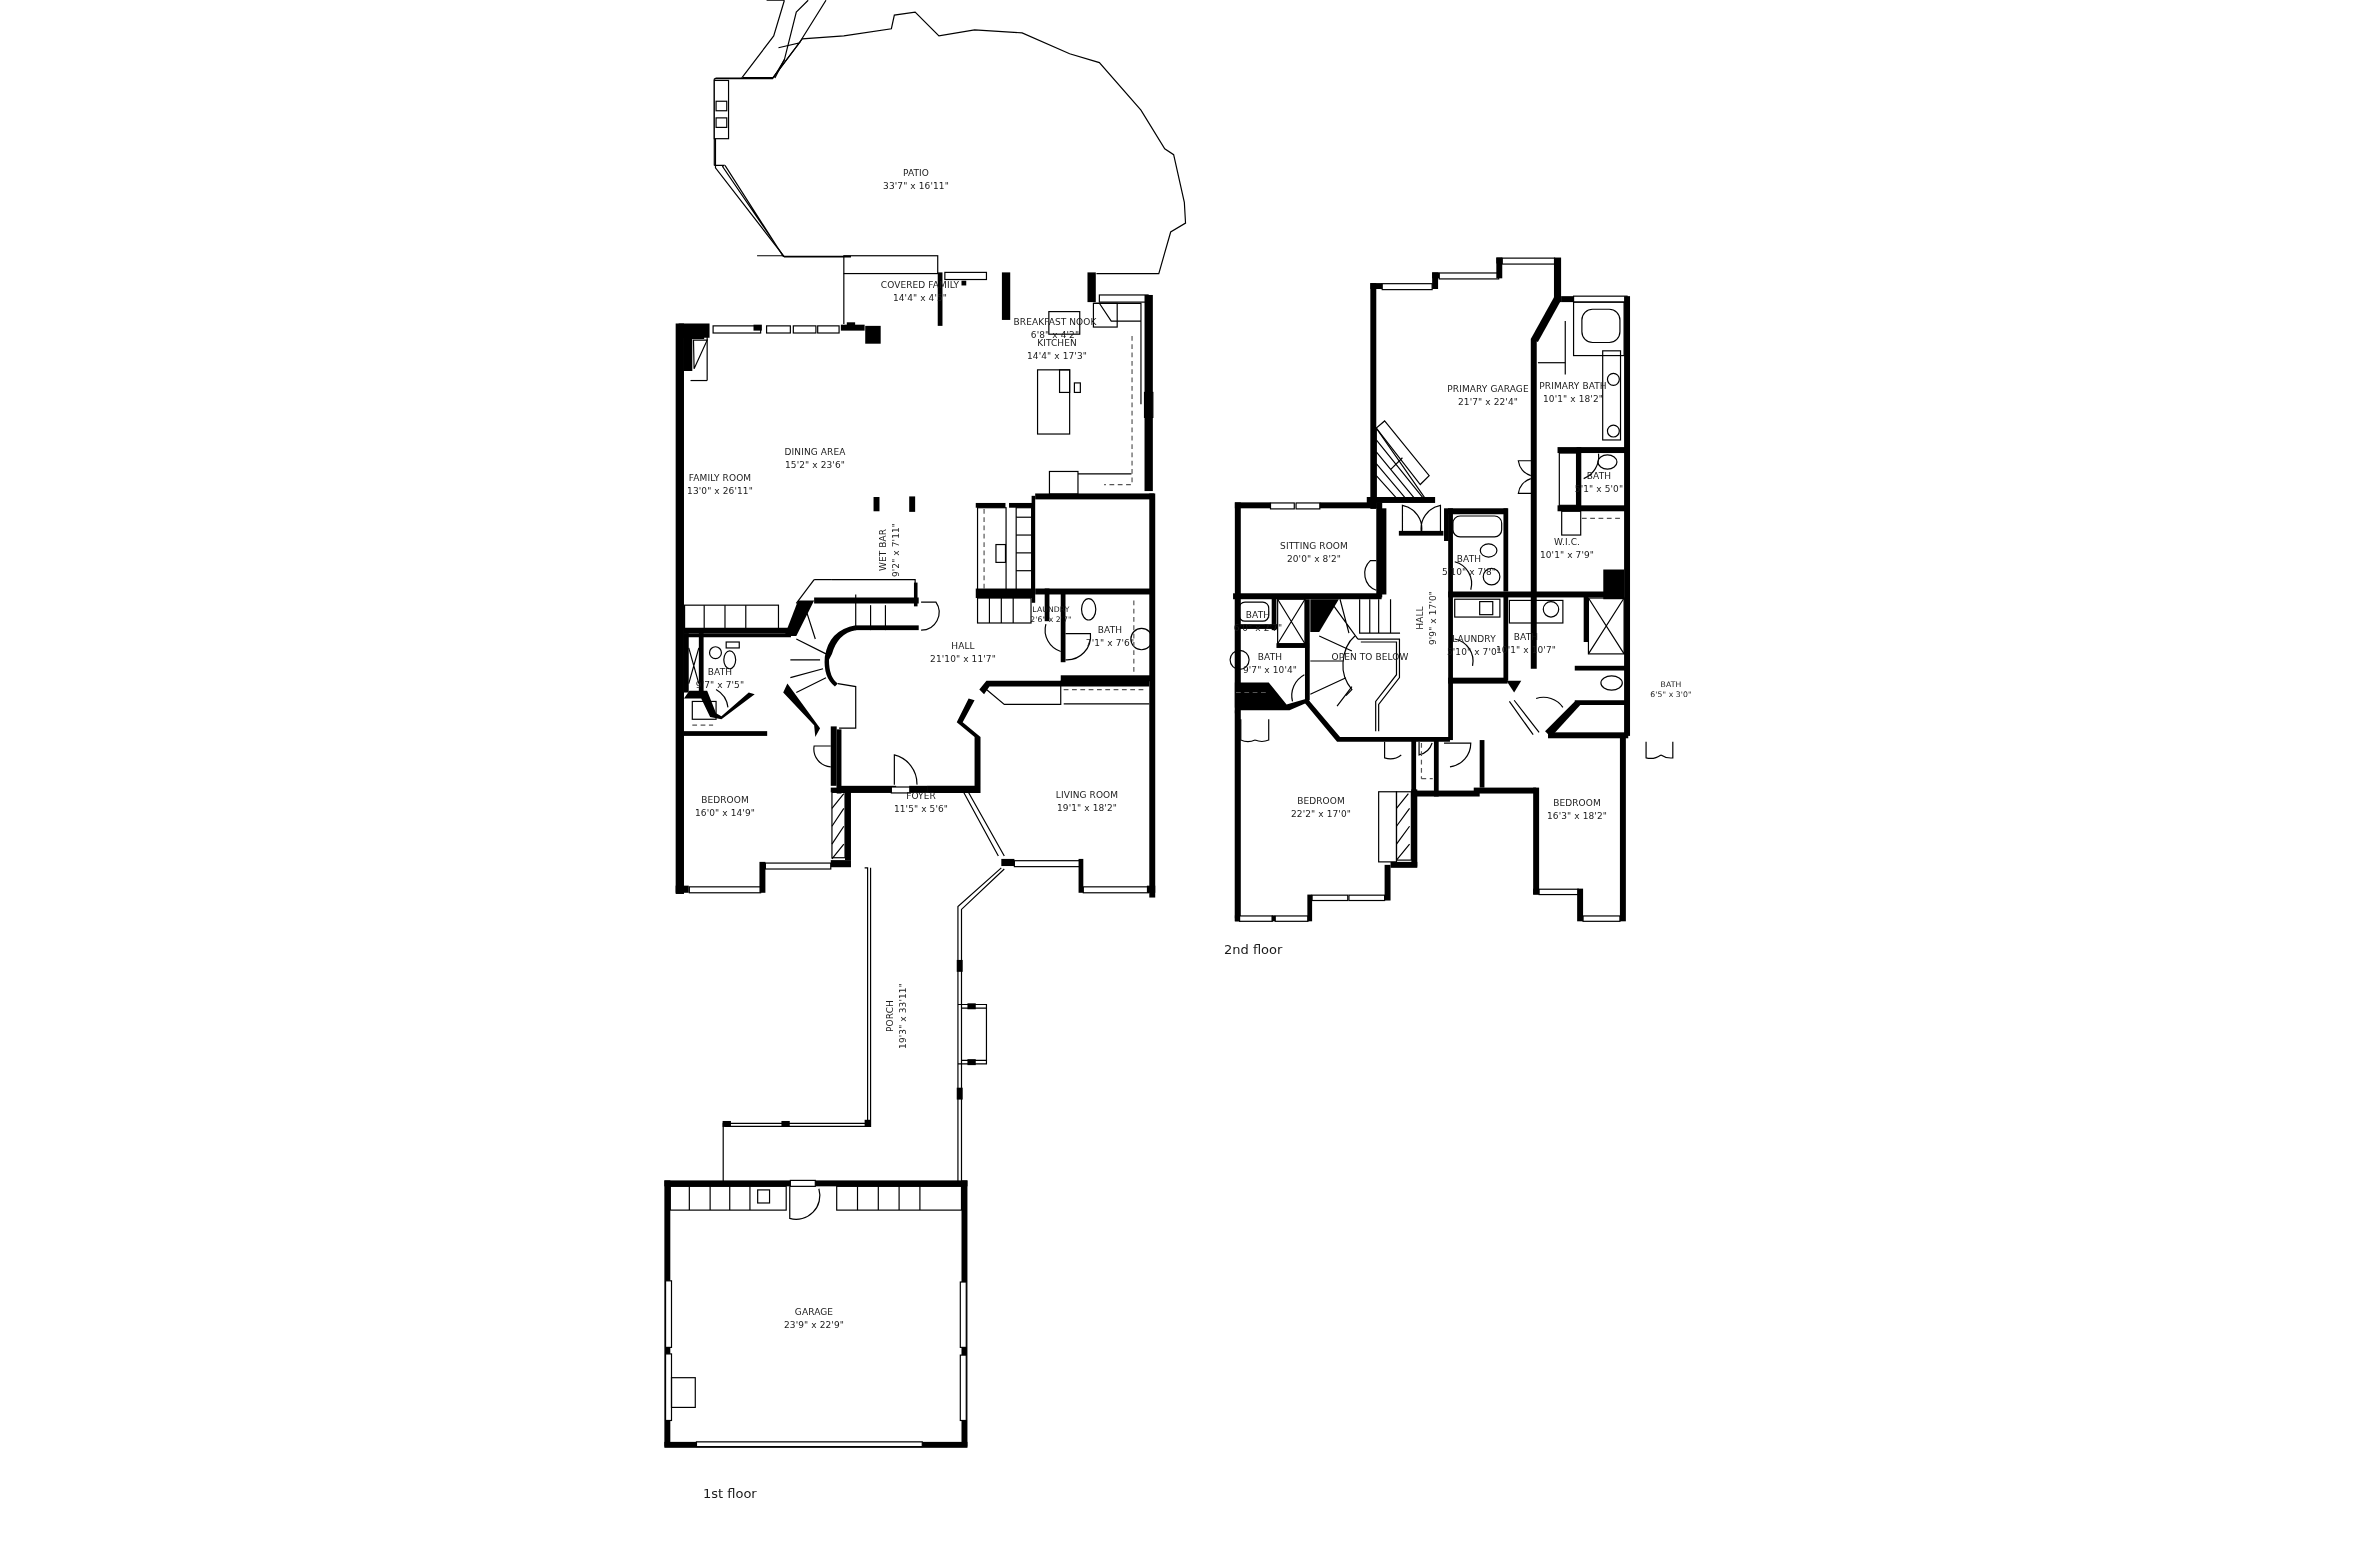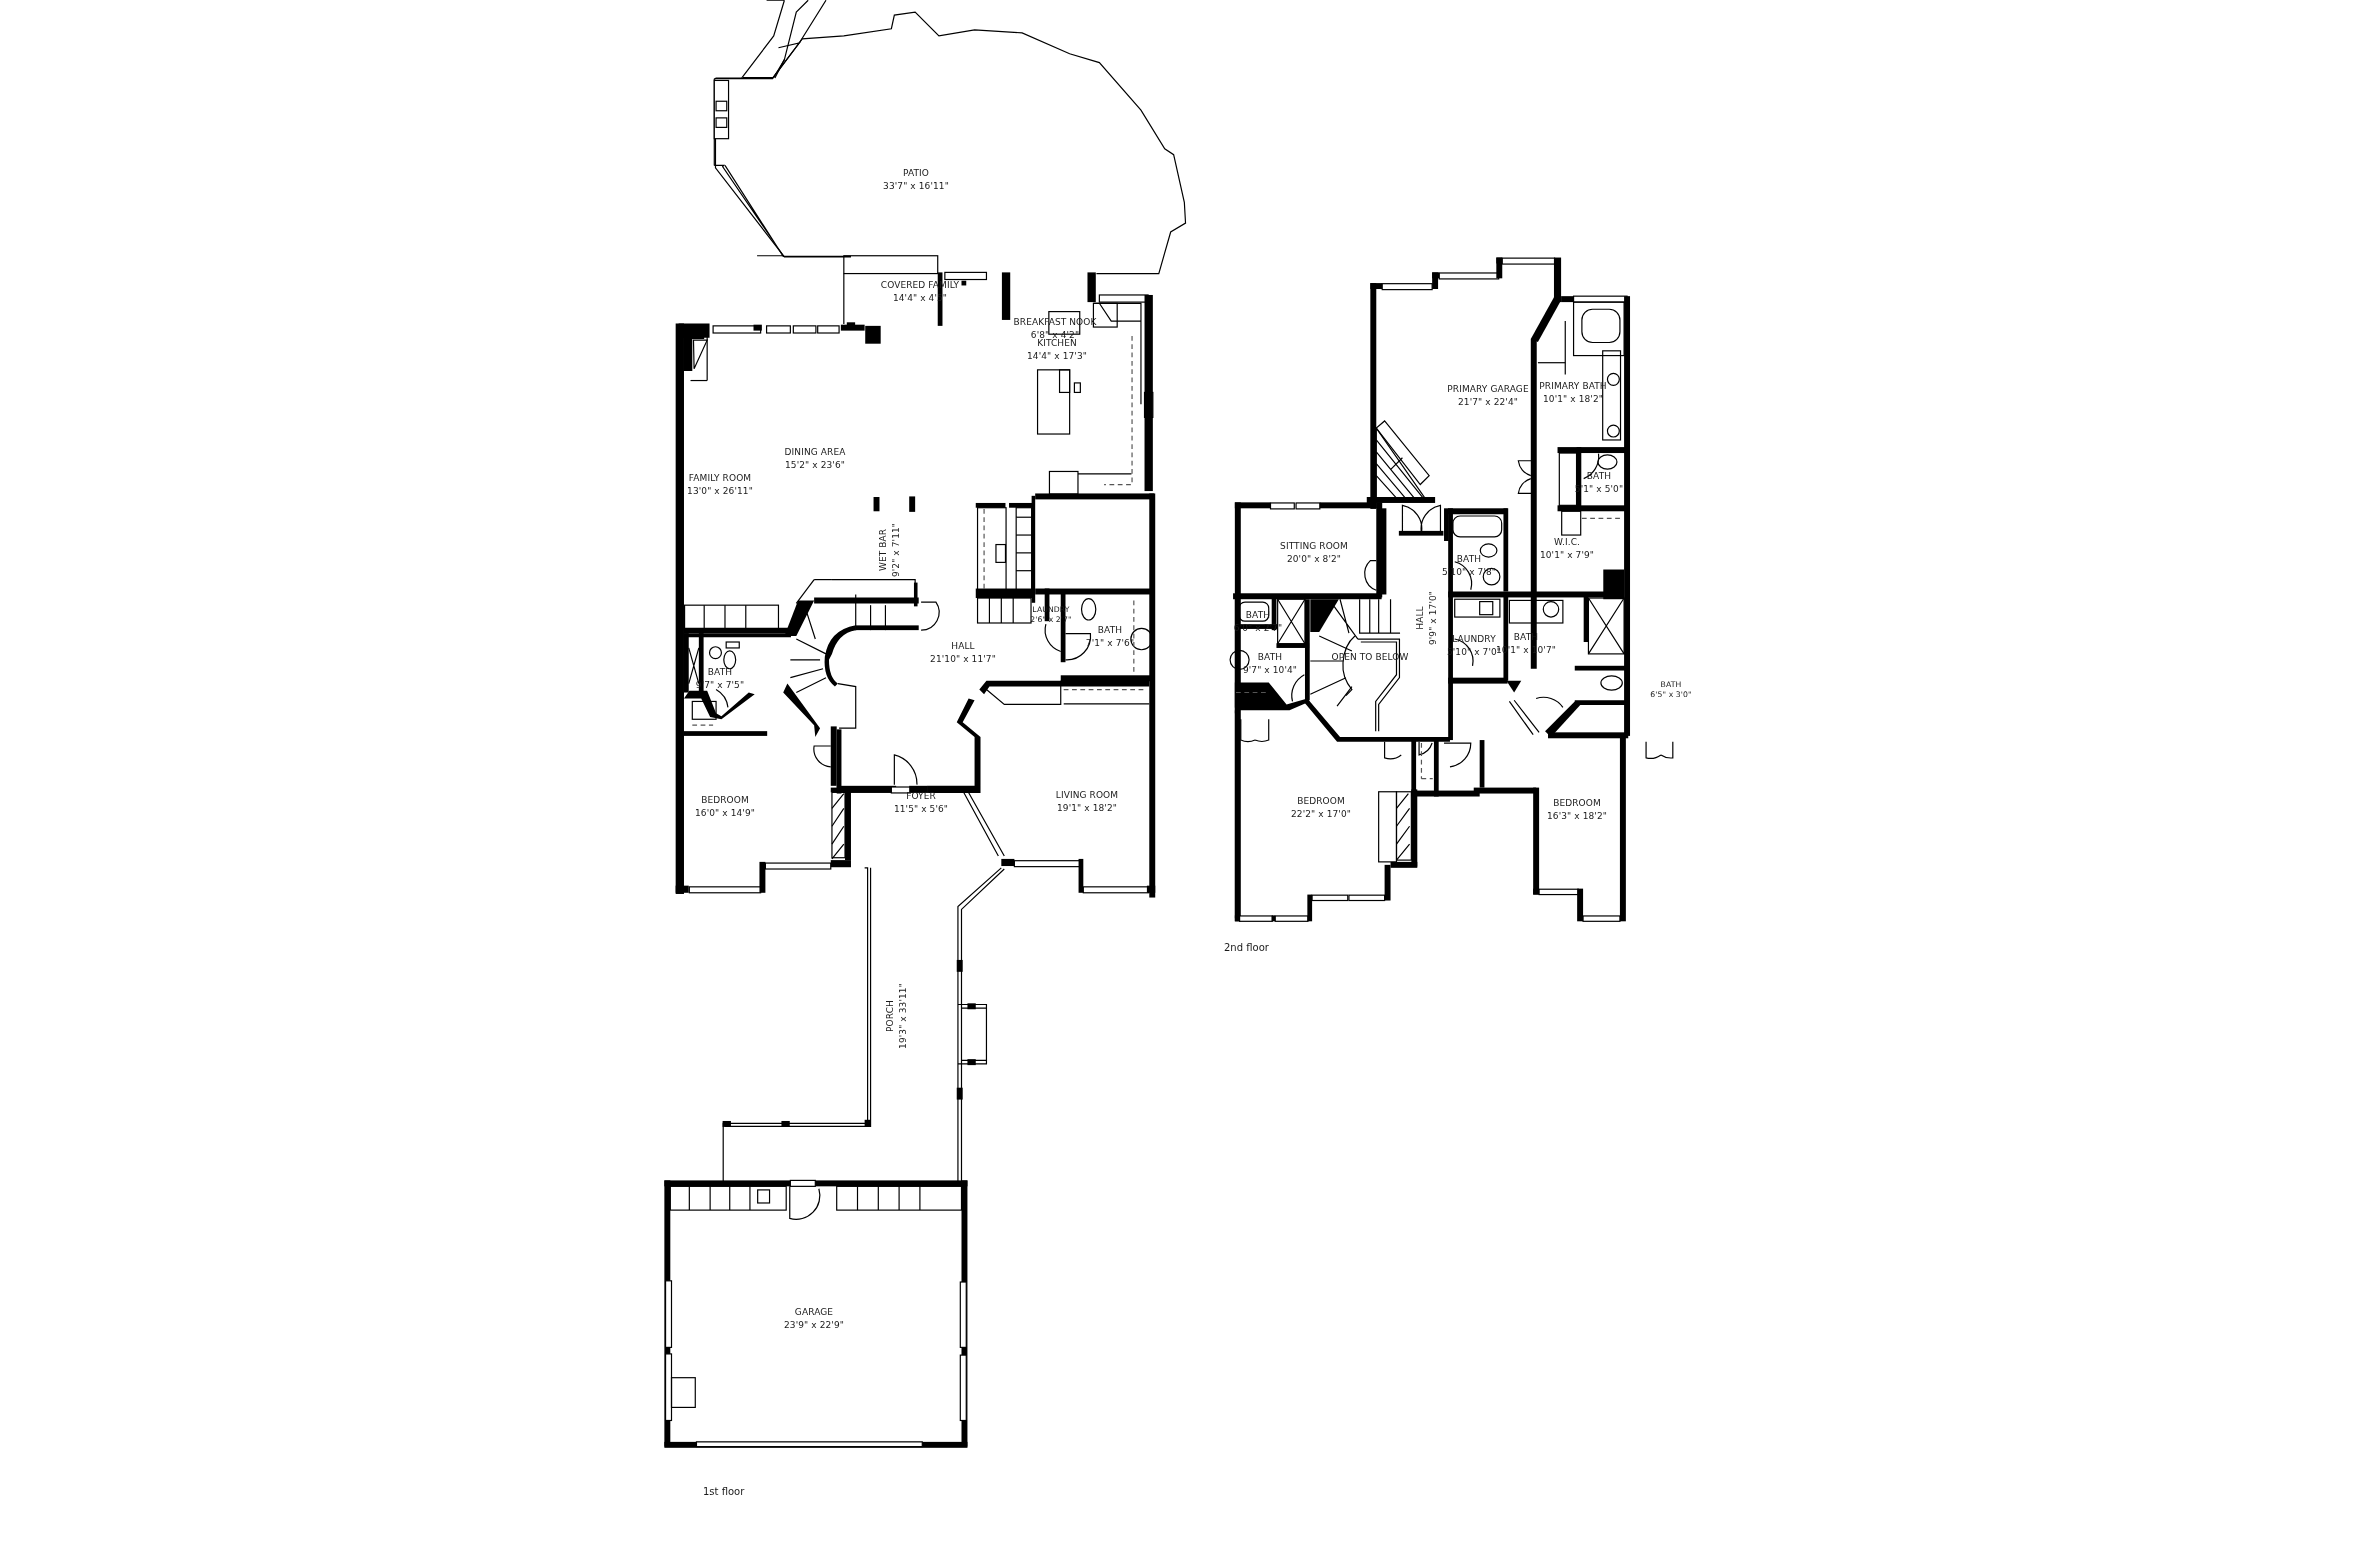--- a/index.html
+++ b/index.html
@@ -9,21 +9,21 @@
   .thin{fill:none;stroke:#000;stroke-width:2;}
   .thinw{fill:#fff;stroke:#000;stroke-width:2;}
   .win{fill:#fff;stroke:#000;stroke-width:2;}
   .dash{fill:none;stroke:#555;stroke-width:2;stroke-dasharray:8 6;}
   .door{fill:none;stroke:#000;stroke-width:2;}
   .hatch{fill:none;stroke:#000;stroke-width:2;}
   .lbl{position:absolute;transform:translate(-50%,-50%);text-align:center;color:#1a1a1a;font-size:9px;line-height:12.5px;white-space:nowrap;letter-spacing:0.1px;}
   .lbl .nm{display:block;}
   .lbl .dim{display:block;}
   .rot{transform:translate(-50%,-50%) rotate(-90deg);}
-  .floor-label{position:absolute;font-size:10px;color:#1a1a1a;white-space:nowrap;text-align:right;}
+  .floor-label{position:absolute;font-size:13px;color:#1a1a1a;white-space:nowrap;text-align:right;}
 </style>
 </head>
 <body>
 
 <svg id="plan" viewBox="0 0 4000 2616" xmlns="http://www.w3.org/2000/svg">
 
   <g>
 
     <path class="thin" d="M1204,131 L1248,131 L1302,60 L1320,0 M1317,0 L1312,0 M1290,0 L1320,0 M1300,0 L1305,0
          M1304,131 L1320,100 L1340,20 L1360,0"></path>

